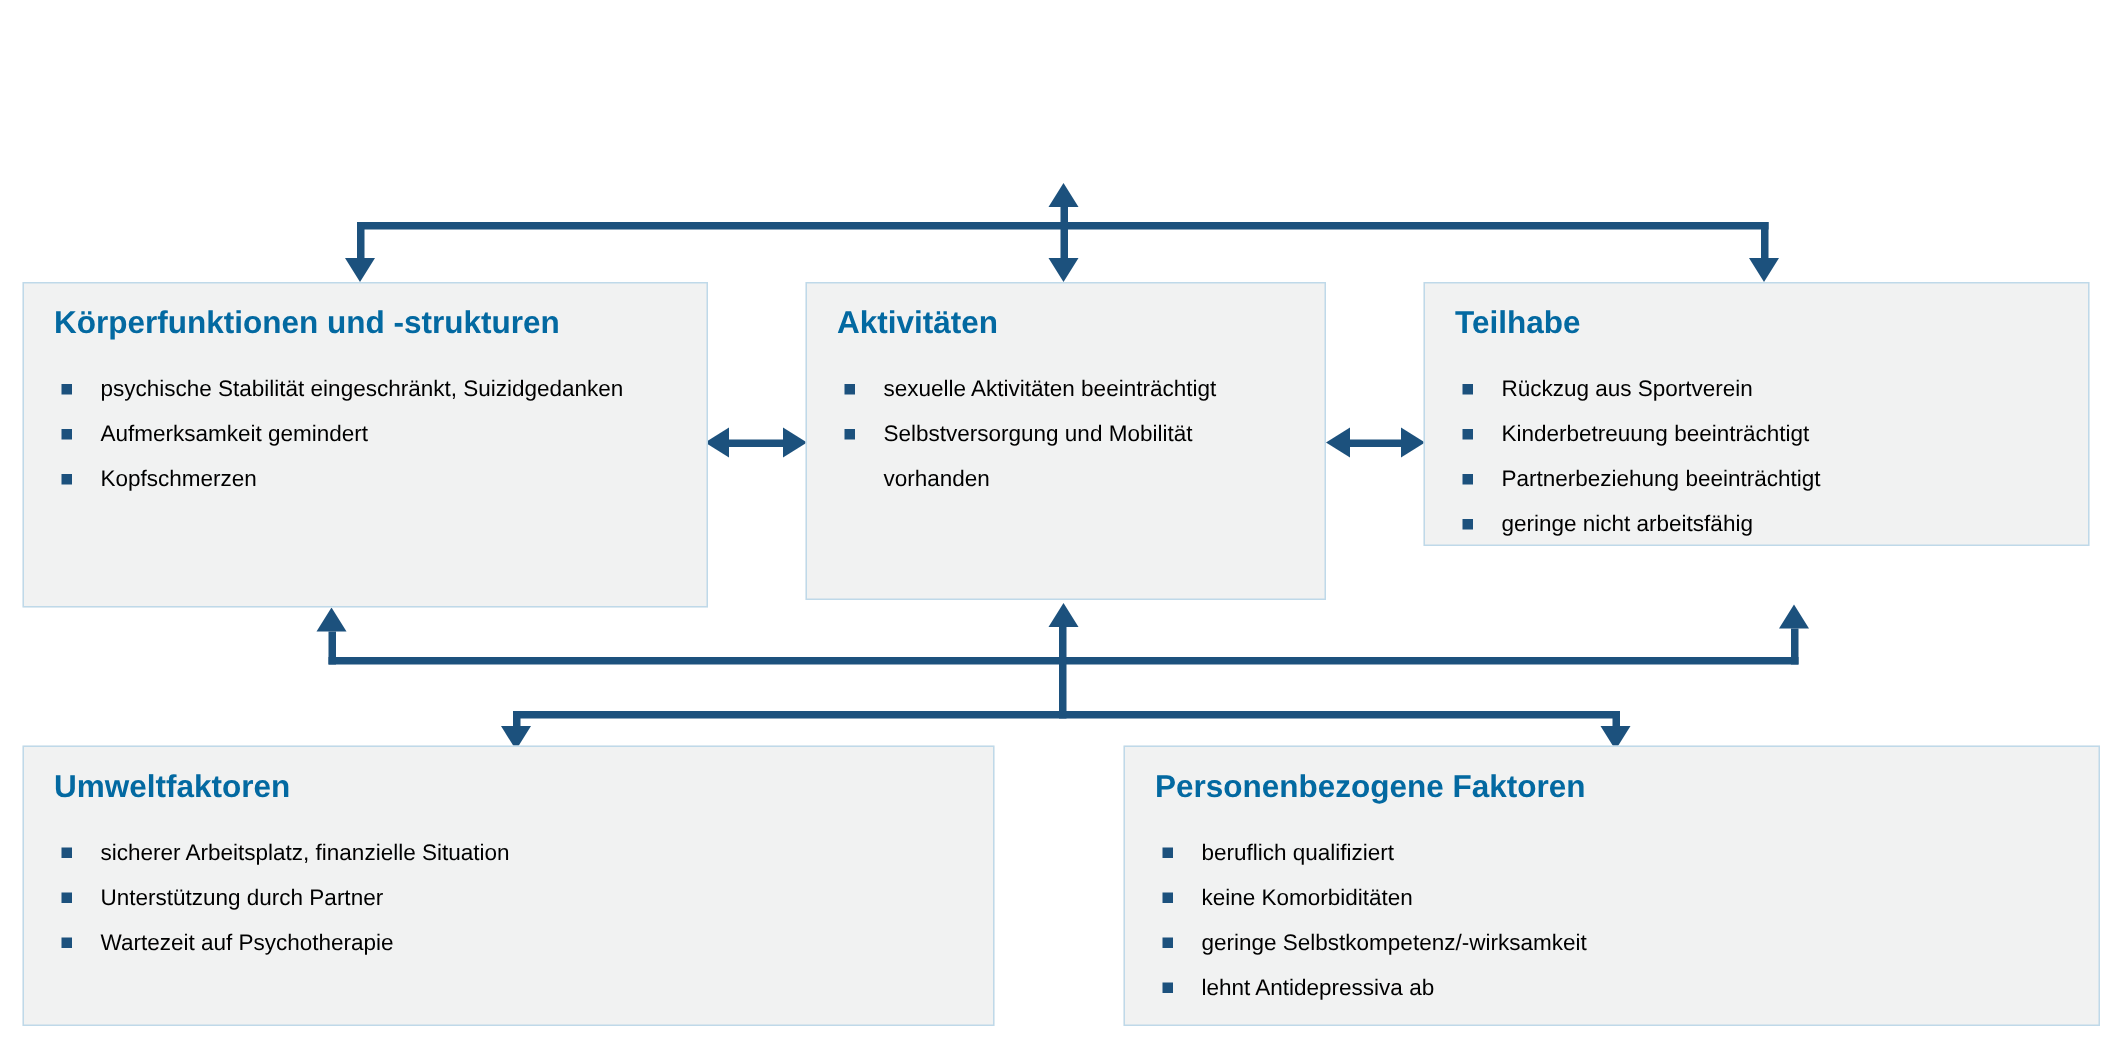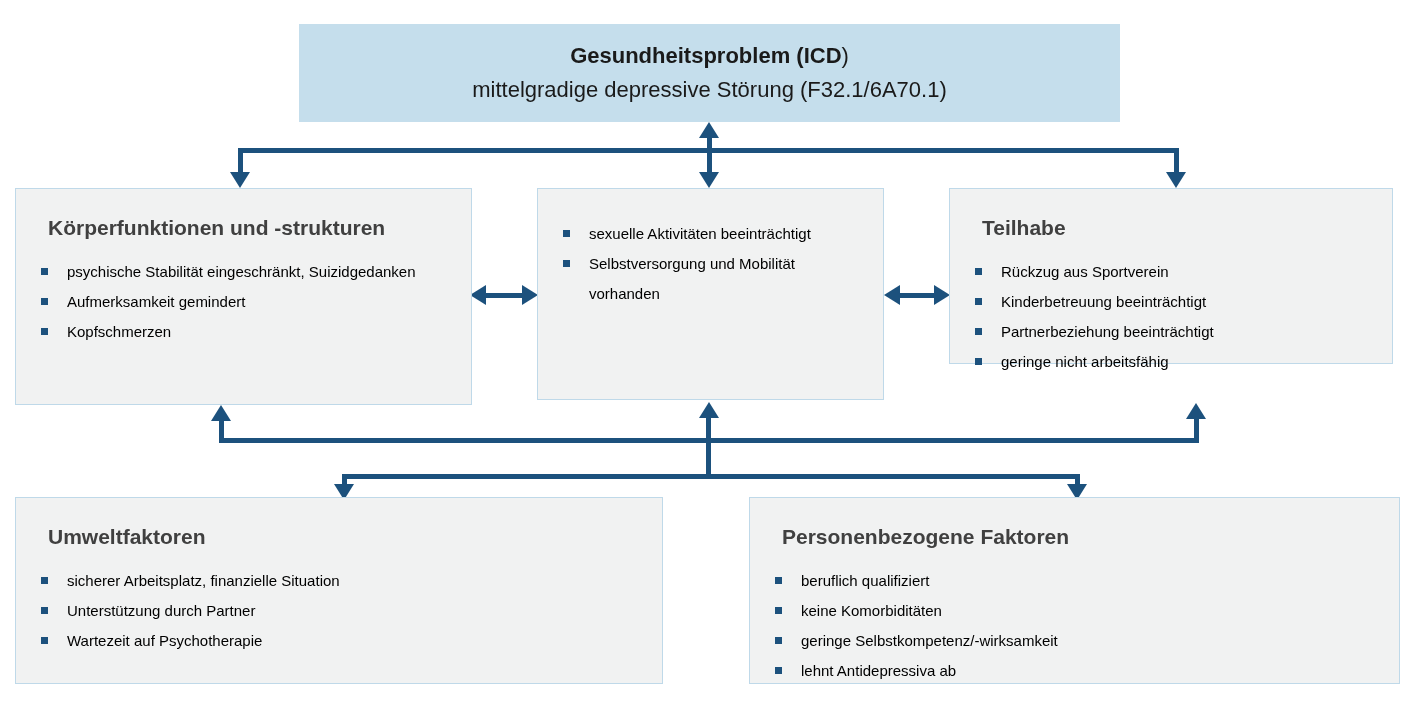--- a/index.html
+++ b/index.html
@@ -13,21 +13,21 @@
     background:#c5deec;display:flex;flex-direction:column;
     justify-content:center;align-items:center;text-align:center;
     color:#1a1a1a;font-size:22px;line-height:34px;
   }
   .topbox .t-bold{font-weight:bold;}
   .panel{
     position:absolute;background:#f1f2f2;border:1px solid #bfd9e9;
     box-sizing:border-box;padding:14px 20px 0 20px;color:#000;
   }
   .panel h2{
-    margin:12px;font-size:21px;font-weight:bold;color:#404040;line-height:26px;
+    margin:0;font-size:21px;font-weight:bold;color:#0369a1;line-height:26px;
   }
   .panel ul{list-style:none;margin:16px 0 0 0;padding:0;}
   .panel li{
     position:relative;padding-left:31px;font-size:15px;line-height:30px;color:#000;
   }
   .panel .bullet{
     position:absolute;left:5px;top:11px;width:7px;height:7px;background:#1c517d;
   }
   #box-body{left:15px;top:188px;width:457px;height:217px;}
   #box-act {left:537px;top:188px;width:347px;height:212px;}
@@ -40,26 +40,20 @@
   .arr.up   {border-width:0 10px 16px 10px;border-color:transparent transparent #1c517d transparent;}
   .arr.down {border-width:16px 10px 0 10px;border-color:#1c517d transparent transparent transparent;}
   .arr.left {border-width:10px 16px 10px 0;border-color:transparent #1c517d transparent transparent;}
   .arr.right{border-width:10px 0 10px 16px;border-color:transparent transparent transparent #1c517d;}
 </style>
 </head>
 <body>
 
 <div id="canvas">
 
-  <div class="topbox">
-    <div>
-      <span class="t-bold">Gesundheitsproblem (ICD</span><span>)</span>
-    </div>
-    <div>mittelgradige depressive Störung (F32.1/6A70.1)</div>
-  </div>
 
   <div>
     <div class="hline" style="left:238px;top:148px;width:941px;height:5px;"></div>
     <div class="vline" style="left:238px;top:148px;width:5px;height:24px;"></div>
     <div class="arr down" style="left:230px;top:172px;"></div>
     <div class="vline" style="left:1174px;top:148px;width:5px;height:24px;"></div>
     <div class="arr down" style="left:1166px;top:172px;"></div>
     <div class="arr up" style="left:699px;top:122px;"></div>
     <div class="vline" style="left:707px;top:138px;width:5px;height:34px;"></div>
     <div class="arr down" style="left:699px;top:172px;"></div>
@@ -96,20 +90,21 @@
   <div class="panel" id="box-body">
     <h2>Körperfunktionen und -strukturen</h2>
     <ul>
       <li><span class="bullet"></span><span>psychische Stabilität eingeschränkt, Suizidgedanken</span></li>
       <li><span class="bullet"></span><span>Aufmerksamkeit gemindert</span></li>
       <li><span class="bullet"></span><span>Kopfschmerzen</span></li>
     </ul>
   </div>
 
   <div class="panel" id="box-act">
+    <h2>Aktivitäten</h2>
     <ul>
       <li><span class="bullet"></span><span>sexuelle Aktivitäten beeinträchtigt</span></li>
       <li><span class="bullet"></span><span>Selbstversorgung und Mobilität vorhanden</span></li>
     </ul>
   </div>
 
   <div class="panel" id="box-part">
     <h2>Teilhabe</h2>
     <ul>
       <li><span class="bullet"></span><span>Rückzug aus Sportverein</span></li>

